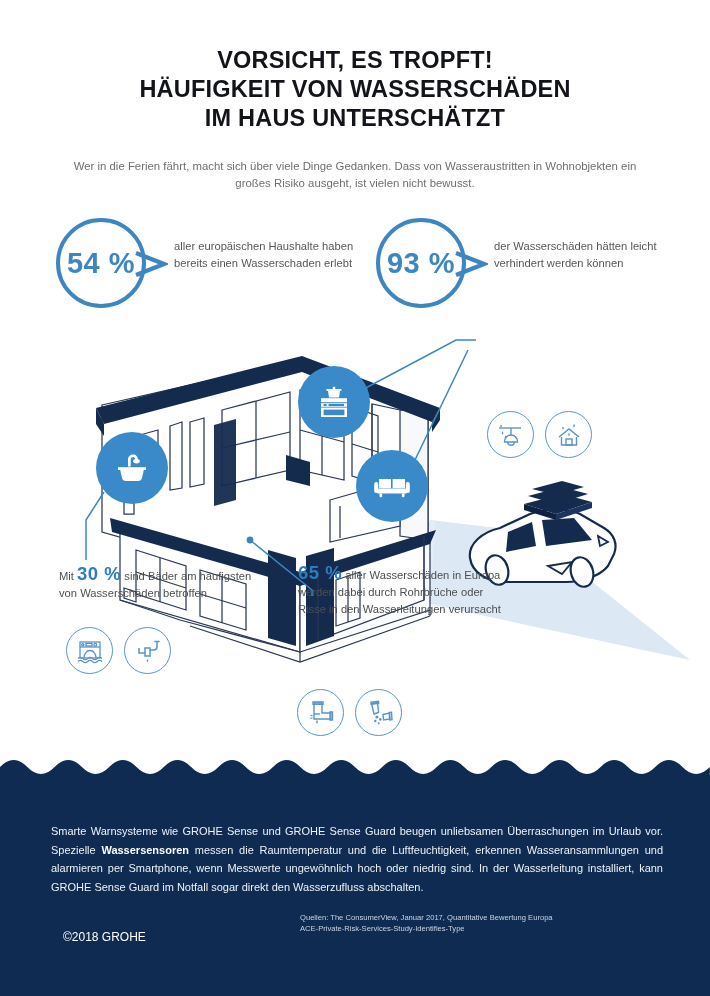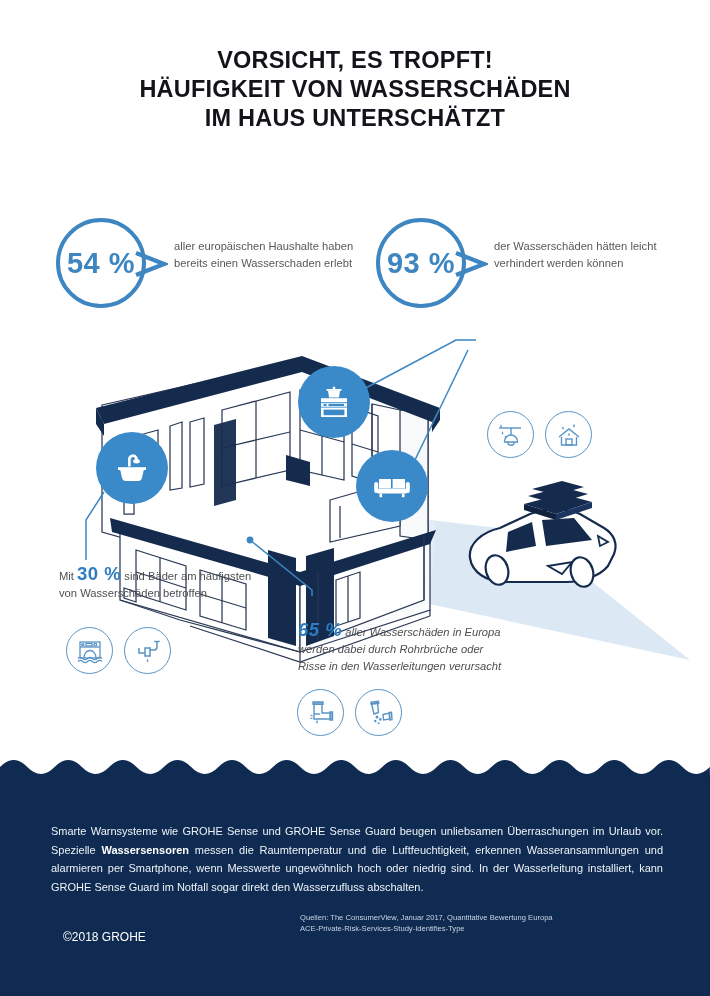--- a/index.html
+++ b/index.html
@@ -59,21 +59,21 @@
   #disc-sofa  { left: 356px; top: 450px; width: 72px; height: 72px; }
 
   
   .callout { position: absolute; font-size: 11.2px; color: #4c4e51; line-height: 17px; }
   .callout b.pct {
     font-size: 18.5px; font-weight: bold; color: #2c7dc0;
     letter-spacing: 0.5px;
   }
   #callout25 { left: 478px; top: 343px; width: 210px; }
   #callout30 { left: 59px;  top: 565px; width: 200px; }
-  #callout65 { left: 298px; top: 621px; width: 215px; font-style: italic; }
+  #callout65 { left: 298px; top: 564px; width: 215px; }
 
   
   .oicon {
     position: absolute; width: 47px; height: 47px; border-radius: 50%;
     border: 1.6px solid #5a94c6;
     display: flex; align-items: center; justify-content: center;
   }
   #oicon-lamp  { left: 487px; top: 411px; }
   #oicon-house { left: 545px; top: 411px; }
   #oicon-wm    { left: 66px;  top: 627px; }
@@ -108,20 +108,21 @@
 </head>
 <body>
 
 <div class="page">
 
   <div class="title">
     <div>VORSICHT, ES TROPFT!</div>
     <div>HÄUFIGKEIT VON WASSERSCHÄDEN</div>
     <div>IM HAUS UNTERSCHÄTZT</div>
   </div>
+  <div class="subtitle">Wer in die Ferien fährt, macht sich über viele Dinge Gedanken. Dass von Wasseraustritten in Wohnobjekten ein großes Risiko ausgeht, ist vielen nicht bewusst.</div>
 
   <div class="bubble-wrap" id="bubble54">
     <div class="bubble-circle">
       <span class="bubble-num">54 %</span>
     </div>
     <svg class="bubble-tail" width="34" height="26" viewBox="0 0 34 26">
       <path d="M2 2 L30 13 L2 24" fill="none" stroke="#3d86c2" stroke-width="4.2" stroke-linejoin="miter"></path>
     </svg>
     <div class="bubble-text">aller europäischen Haushalte haben bereits einen Wasserschaden erlebt</div>
   </div>

